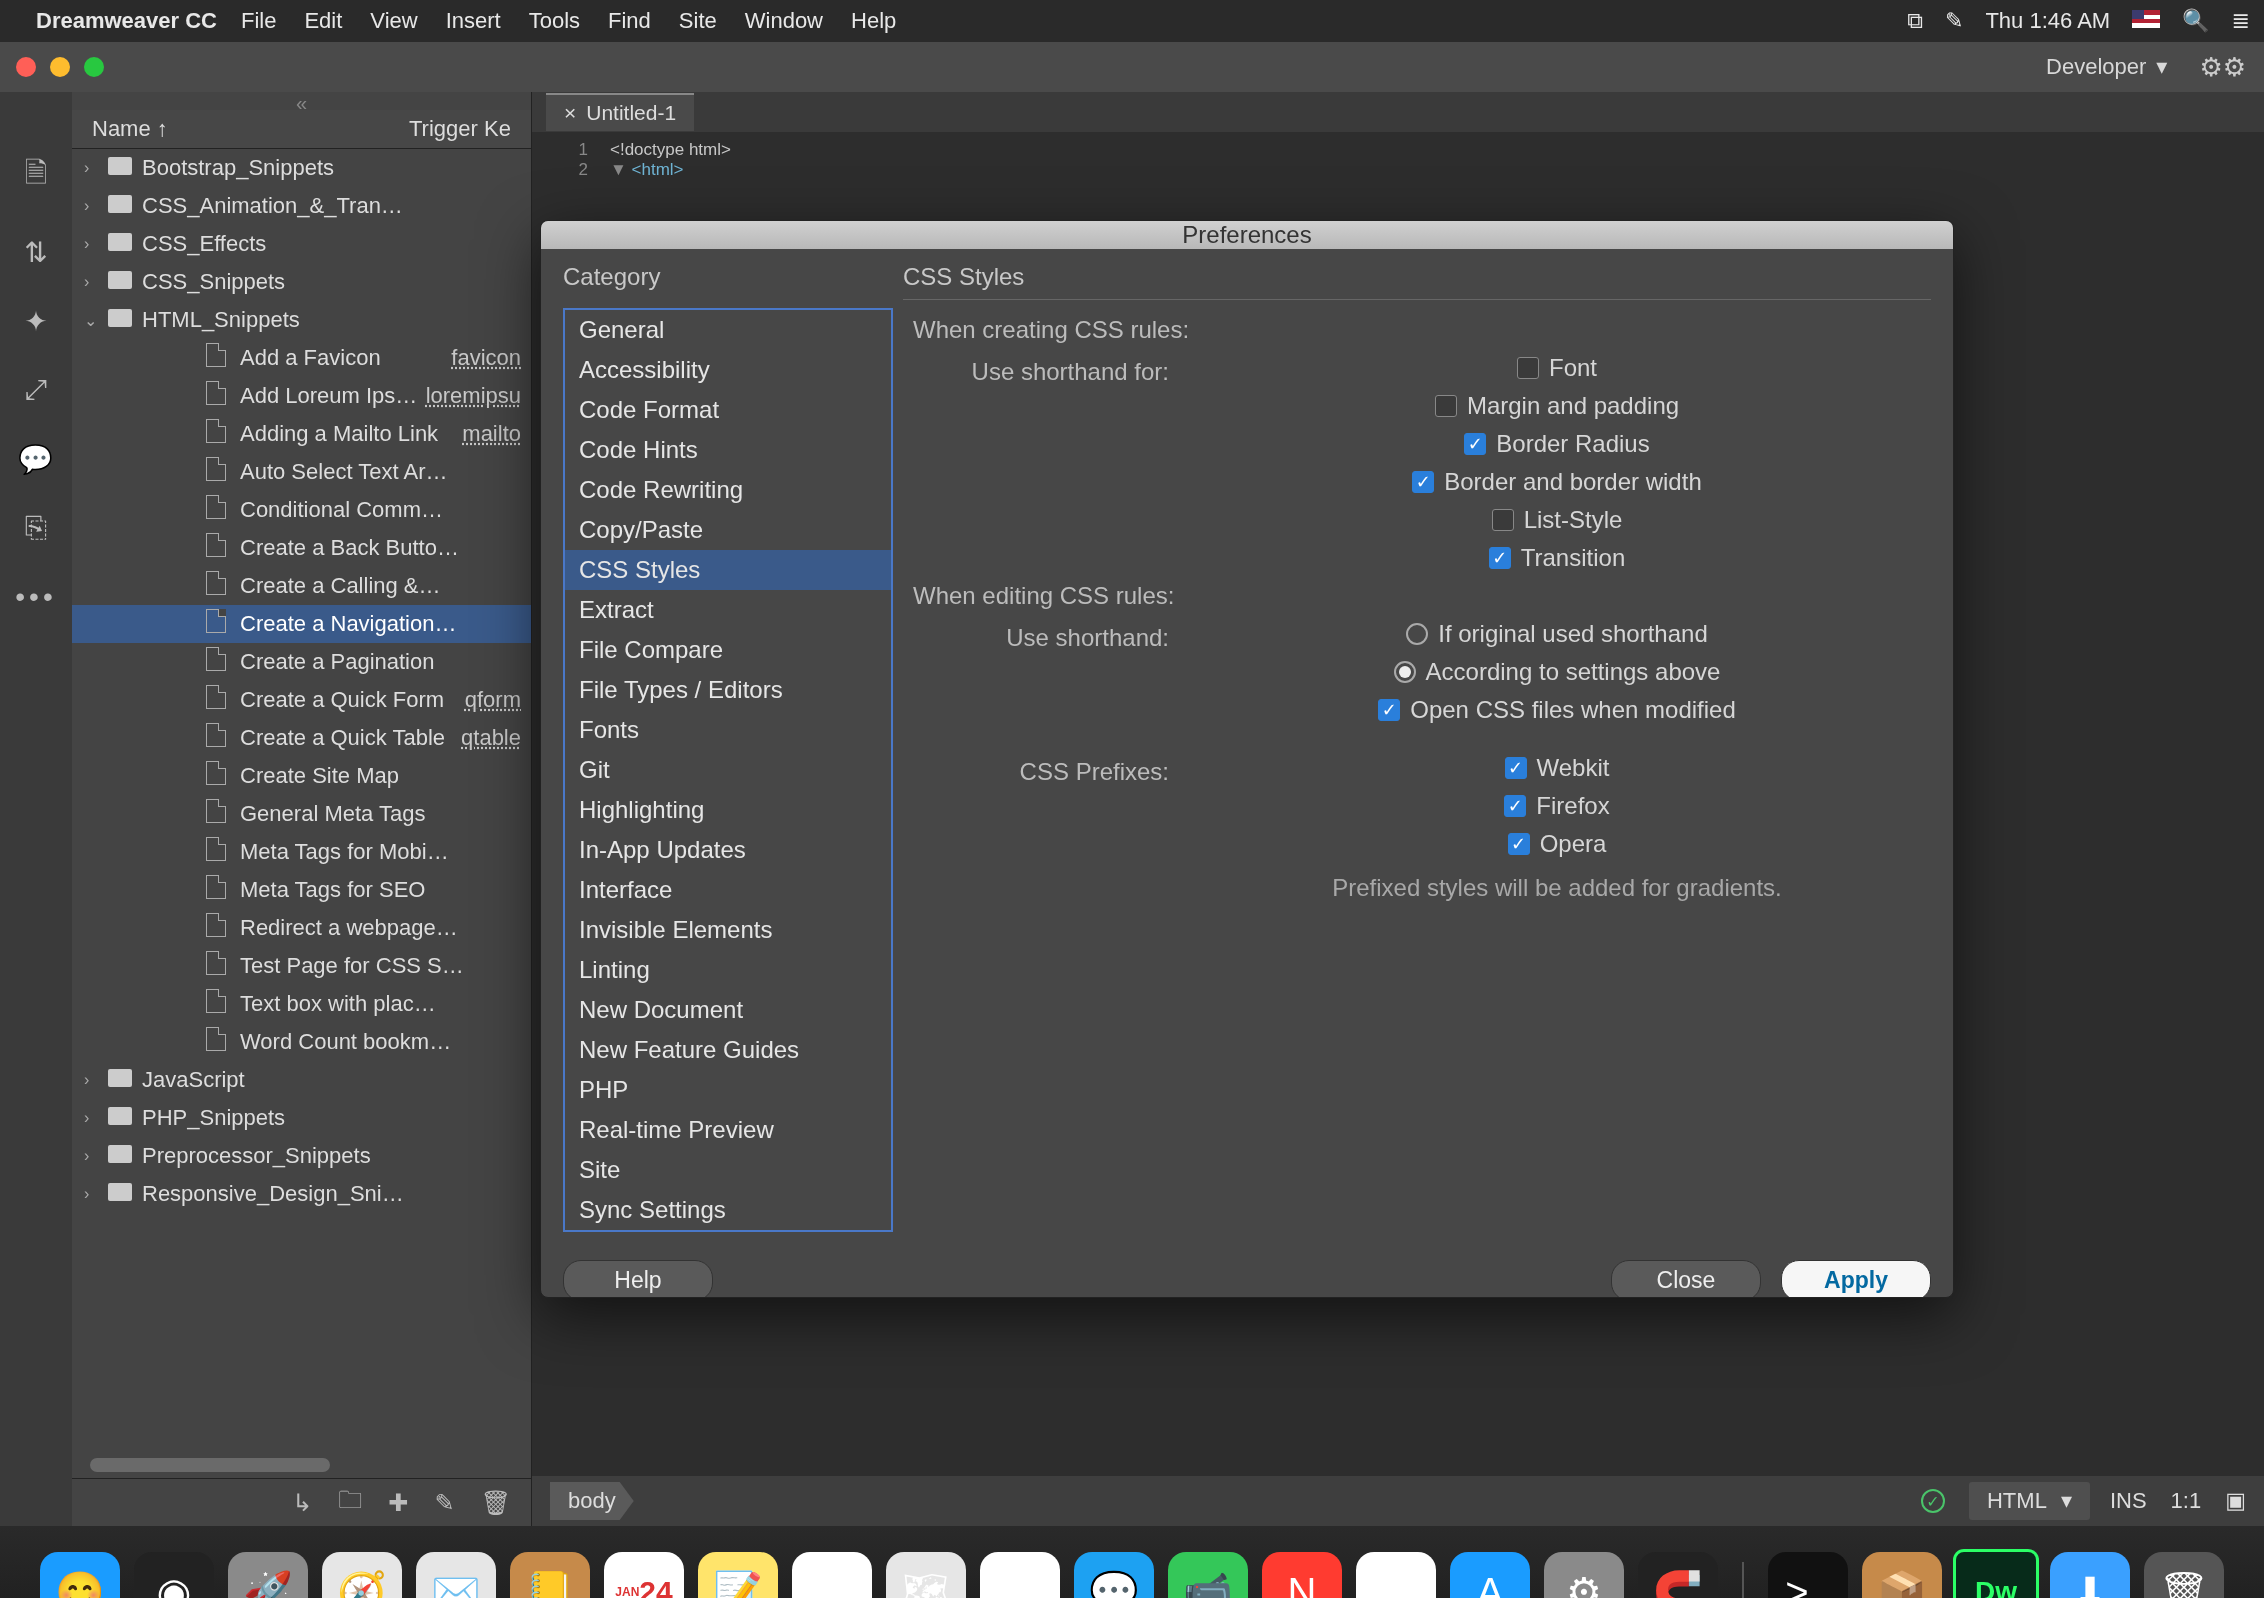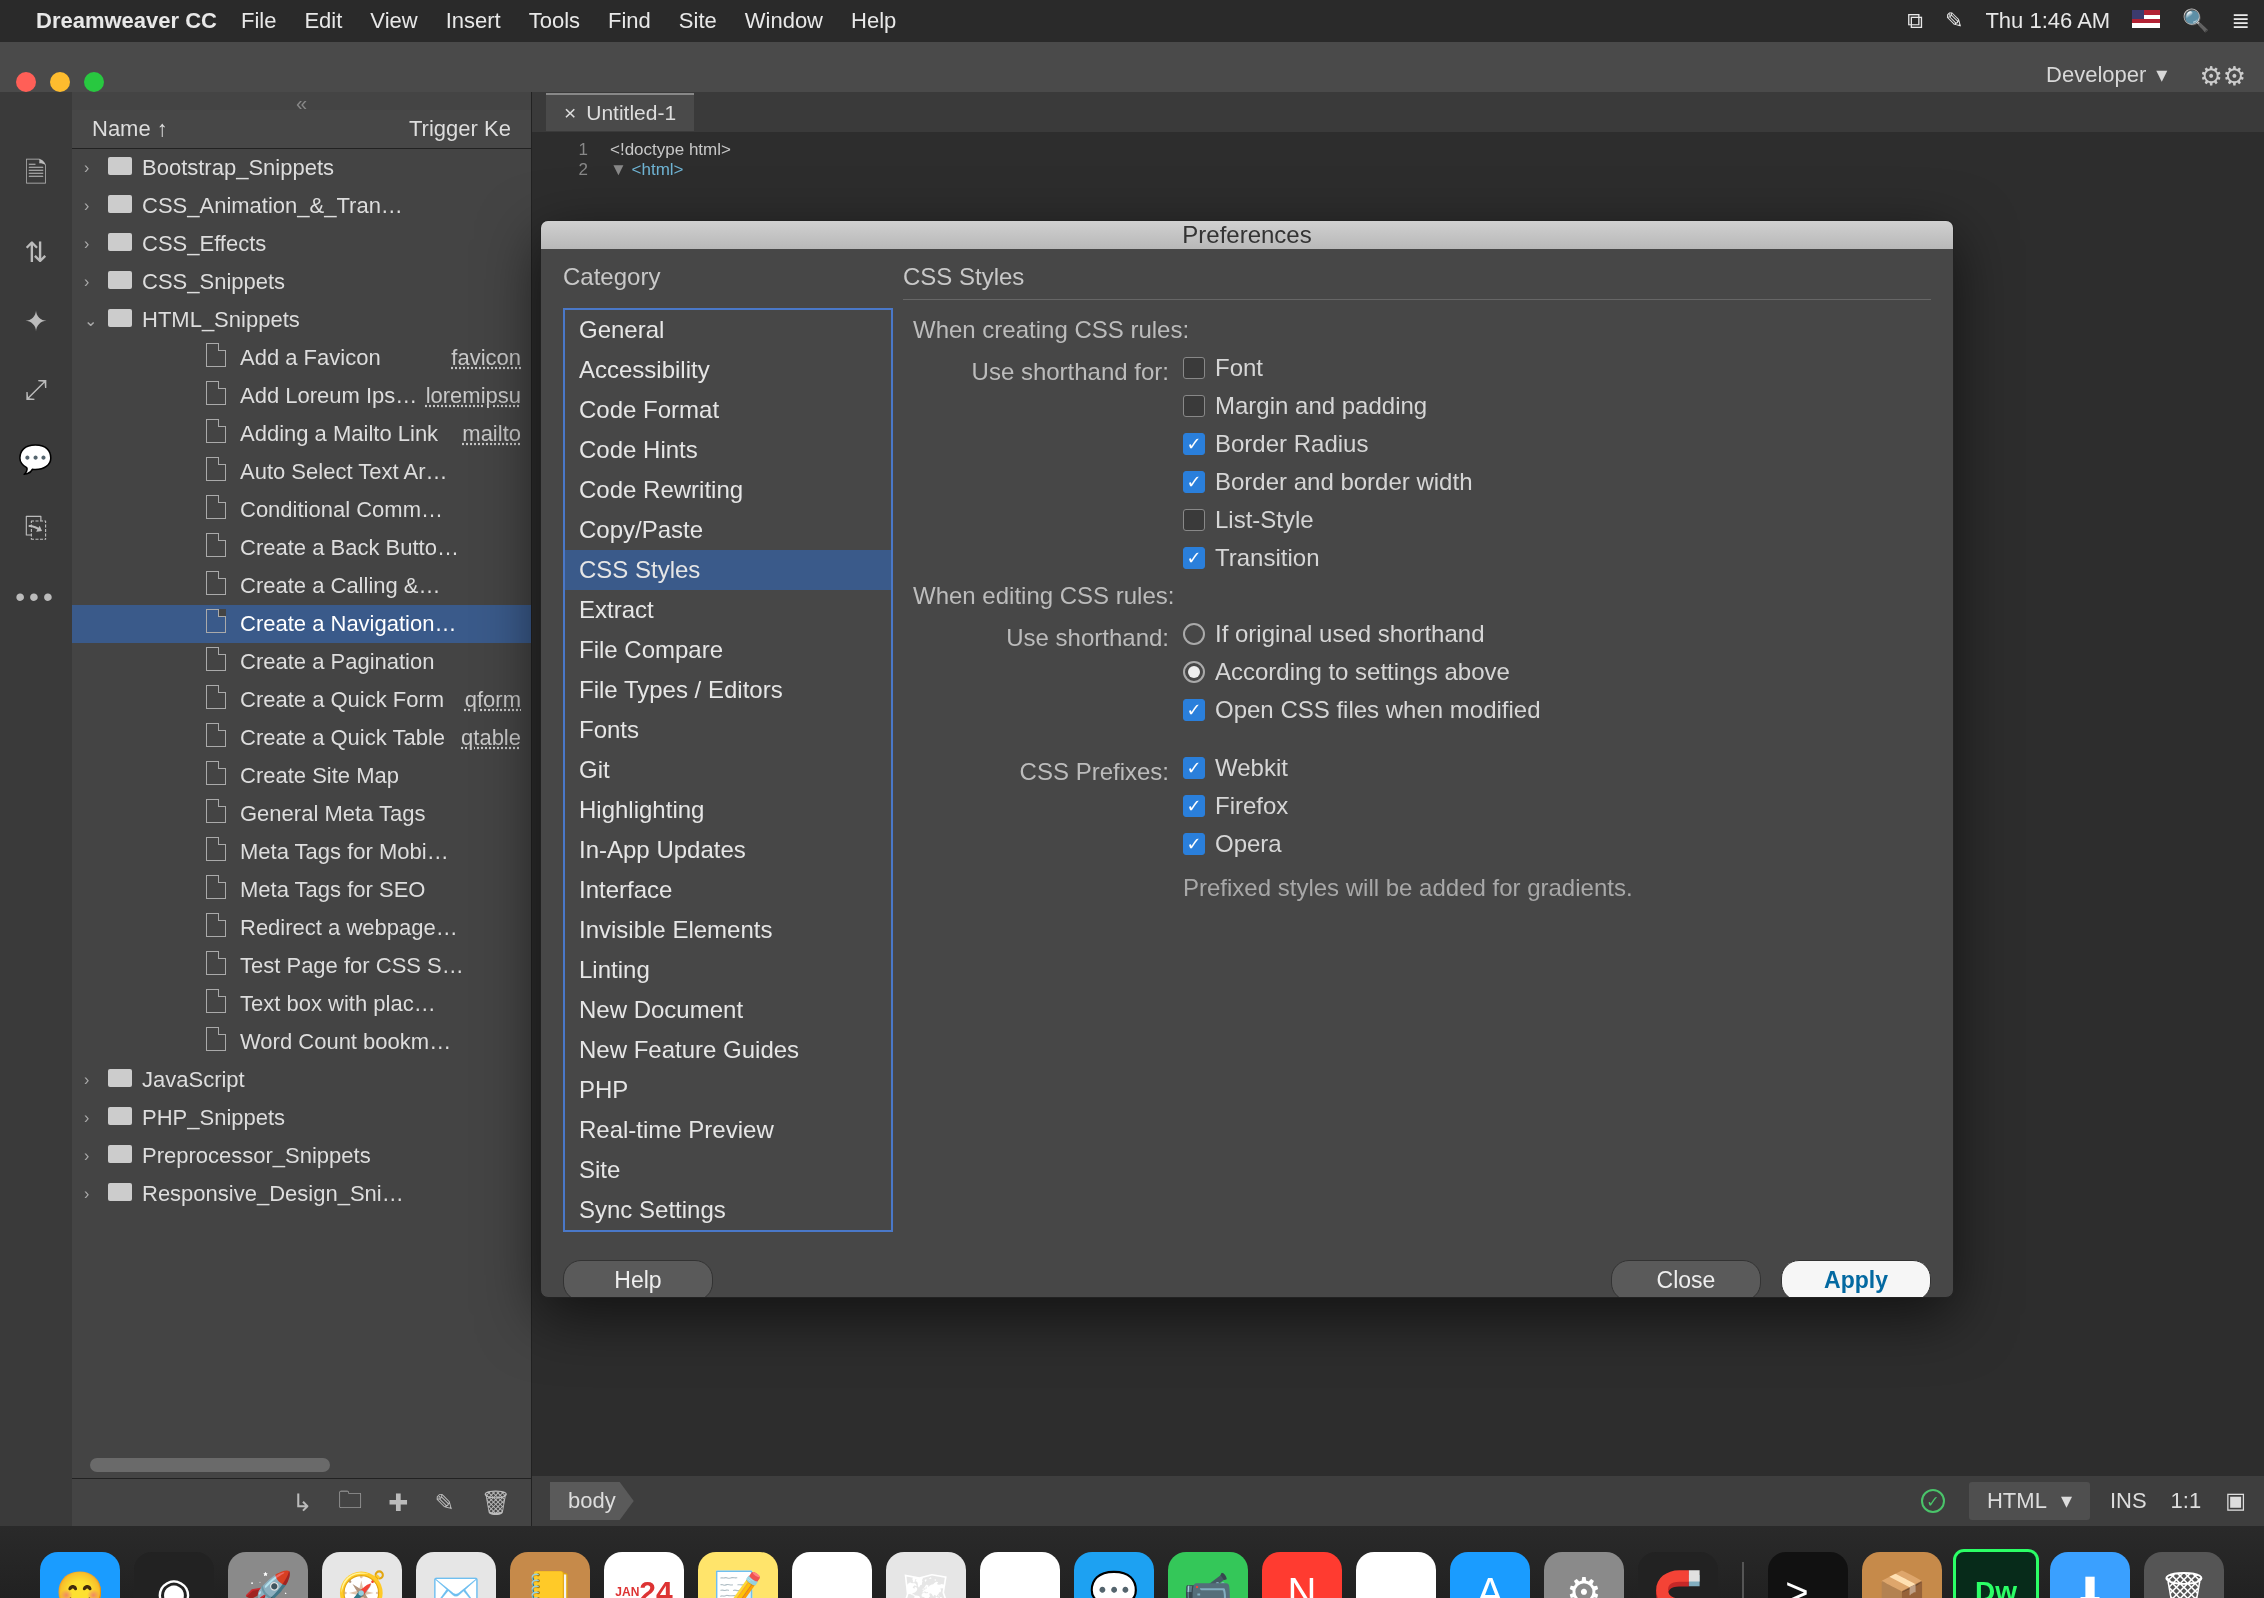--- a/index.html
+++ b/index.html
@@ -9,21 +9,21 @@
 .menubar { background: #2a2a2a; height: 42px; display: flex; align-items: center; color: #e8e8e8; font-size: 22px; padding: 0 14px; }
 .menubar .apple { font-size: 26px; margin-right: 22px; }
 .menubar .appname { font-weight: 600; margin-right: 24px; }
 .menubar .mitem { margin-right: 28px; }
 .menubar .spacer { flex: 1; }
 .menubar .right-item { margin-left: 22px; }
 .menubar .flag { width: 28px; height: 18px; background: linear-gradient(#b22234 25%, #fff 25% 50%, #b22234 50% 75%, #fff 75%); position: relative; display:inline-block; }
 .menubar .flag::before { content:''; position:absolute; left:0; top:0; width:12px; height:9px; background:#3c3b6e; }
 
 
-.winrow { height: 50px; background: #4a4a4a; display:flex; align-items:flex-end; padding-left:16px; }
+.winrow { height: 50px; background: #4a4a4a; display:flex; align-items:center; padding-left:16px; }
 .traffic { display:flex; gap:14px; }
 .dot { width:20px; height:20px; border-radius:50%; }
 .dot.r{background:#ff5f57}.dot.y{background:#febc2e}.dot.g{background:#28c840}
 .winrow .spacer{flex:1}
 .workspace-btn { color:#d8d8d8; font-size:22px; padding:4px 20px; margin-right:12px; display:flex; align-items:center; gap:10px;}
 .gear-group{ color:#ccc; font-size:26px; margin-right:18px;}
 
 
 .main { display:flex; height: calc(100% - 42px - 50px - 72px); }
 
@@ -71,21 +71,21 @@
 .prefs-heads .h1{ width:340px;}
 .prefs-heads .h2{ flex:1; border-bottom:1px solid #666; padding-bottom:8px;}
 .prefs-main{ flex:1; display:flex; padding:0 22px 14px 22px; gap:20px;}
 .catbox{ width:330px; border:2px solid #4a78c8; background:#474747; overflow:hidden;}
 .catitem{ padding:6px 14px; color:#e6e6e6; font-size:24px; font-weight:500; cursor:default;}
 .catitem.sel{ background:#3a5a8a;}
 .optpane{ flex:1; color:#d6d6d6; font-size:24px; padding-top:8px;}
 .opt-section-label{ color:#bcbcbc; margin-bottom:10px;}
 .opt-row{ display:flex; align-items:flex-start; margin-bottom:10px;}
 .opt-row .lbl{ width:270px; text-align:right; color:#bcbcbc; padding-right:14px; padding-top:4px;}
-.opt-row .vals{ flex:1; display:flex; flex-direction:column; gap:10px;}
+.opt-row .vals{ flex:1; display:flex; flex-direction:column; gap:10px;align-items:center;}
 .chk{ display:flex; align-items:center; gap:10px;}
 .chkbox{ width:22px;height:22px; border:1px solid #888; background:#3a3a3a; border-radius:3px; display:flex;align-items:center;justify-content:center; color:#fff; font-size:18px;}
 .chkbox.on{ background:#2a7fdb; border-color:#2a7fdb;}
 .radio{ width:22px;height:22px;border:2px solid #aaa;border-radius:50%; display:flex;align-items:center;justify-content:center;}
 .radio.on::after{content:'';width:12px;height:12px;background:#eee;border-radius:50%;}
 .prefs-note{ color:#a8a8a8; margin-top:6px;}
 .prefs-buttons{ display:flex; justify-content:space-between; padding:14px 22px 20px 22px;}
 .pbtn{ min-width:150px; padding:6px 28px; background:#5a5a5a; color:#eee; border:1px solid #333; border-radius:18px; font-size:23px;}
 .pbtn.primary{ background:#f6f6f6; color:#0369a1; font-weight:600;}
 .pbtn-group{display:flex; gap:20px;}

